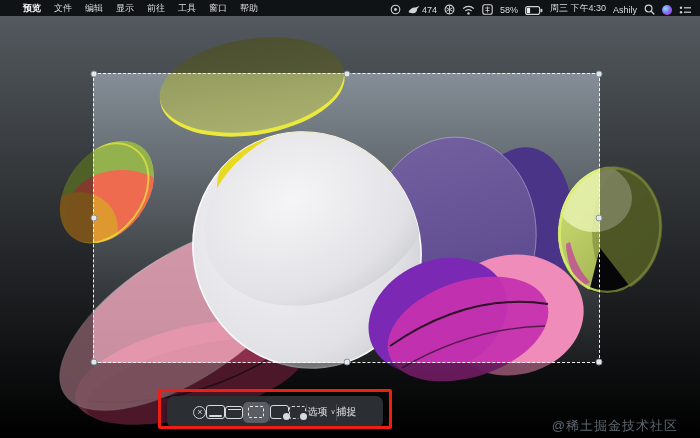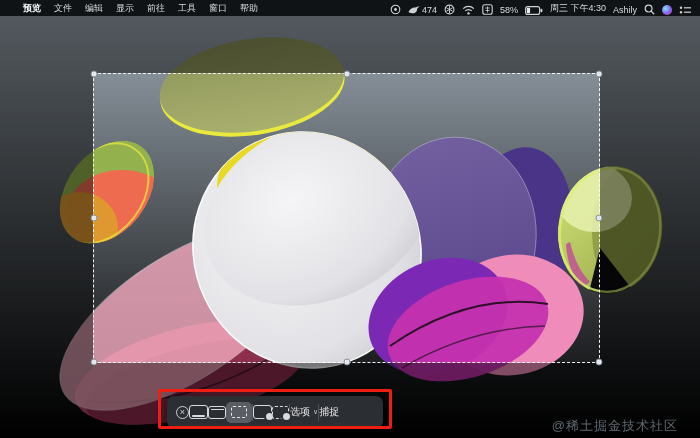--- a/index.html
+++ b/index.html
@@ -31,21 +31,21 @@
   }
   .handle{
     position:absolute;width:7px;height:7px;border-radius:50%;
     background:#e3e8ec;border:1px solid #87909a;box-sizing:border-box;
     transform:translate(-50%,-50%);
   }
   
   .shot-toolbar{
     position:absolute;left:167px;top:396px;width:216px;height:29px;
     background:#2b2e33;border-radius:7px;z-index:20;
-    display:flex;align-items:center;justify-content:flex-start;
+    display:flex;align-items:center;justify-content:center;
     padding:16px 9px;box-sizing:border-box;
     box-shadow:0 2px 10px rgba(0,0,0,0.55);
   }
   .tb-btn{display:flex;align-items:center;justify-content:center;cursor:pointer;}
   .tb-div{width:1px;height:17px;background:#4c5056;}
   .tb-label{font-size:10px;color:#e4e5e7;white-space:nowrap;}
   .tb-chev{font-size:7px;color:#c9cbce;margin-left:3px;}
   .icn-close{width:13px;height:13px;border:1.3px solid #cdd0d3;border-radius:50%;
     box-sizing:border-box;display:flex;align-items:center;justify-content:center;}
   .icn-close::before{content:"×";font-size:9px;line-height:1;color:#cdd0d3;}

